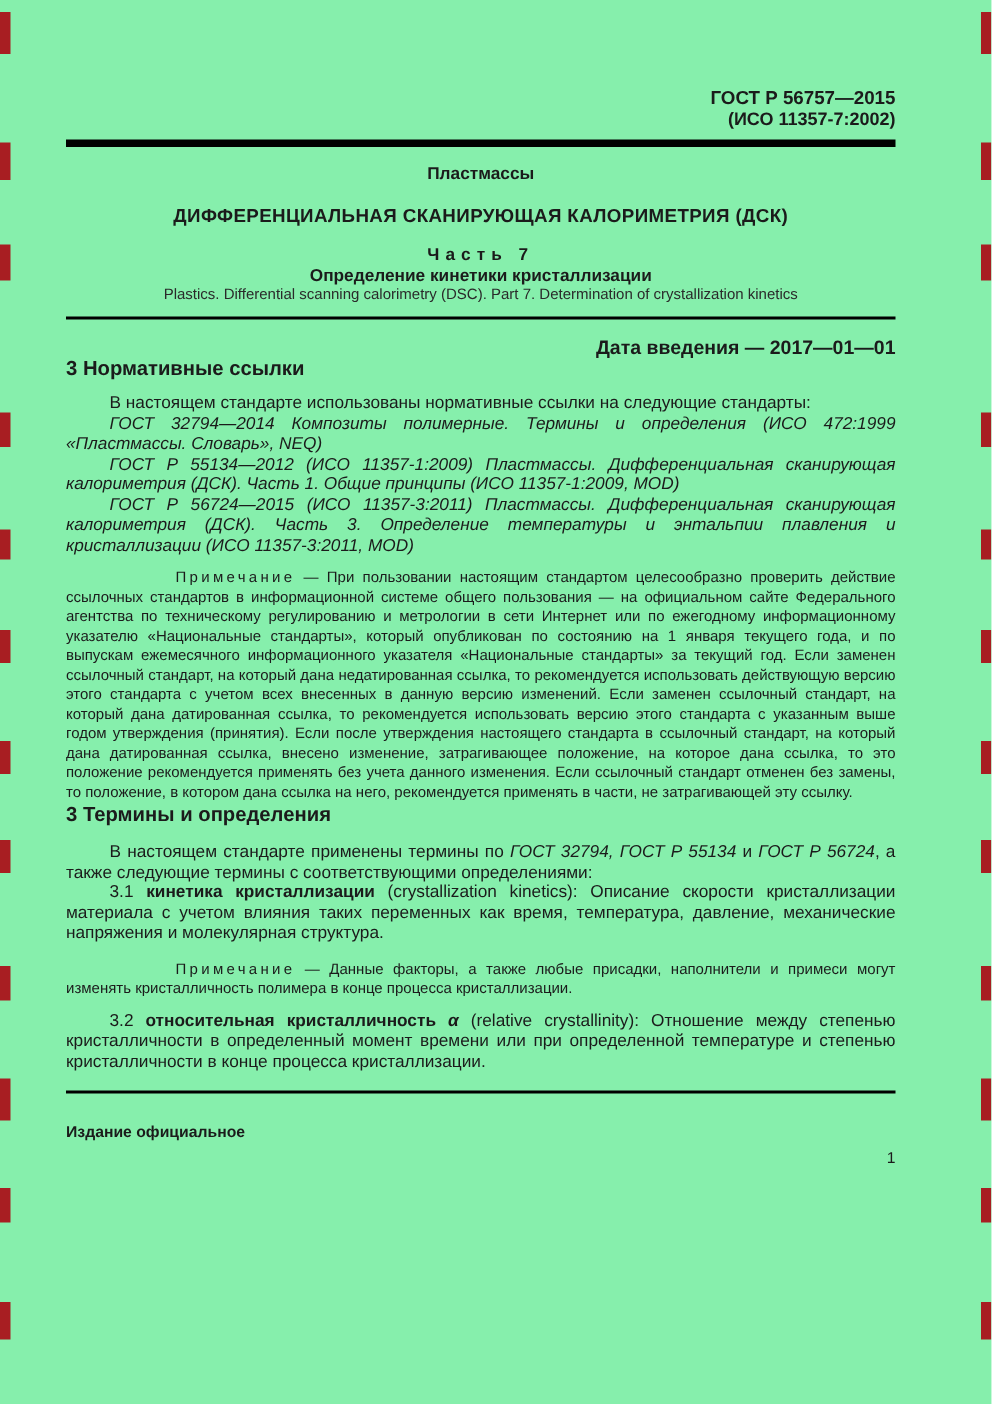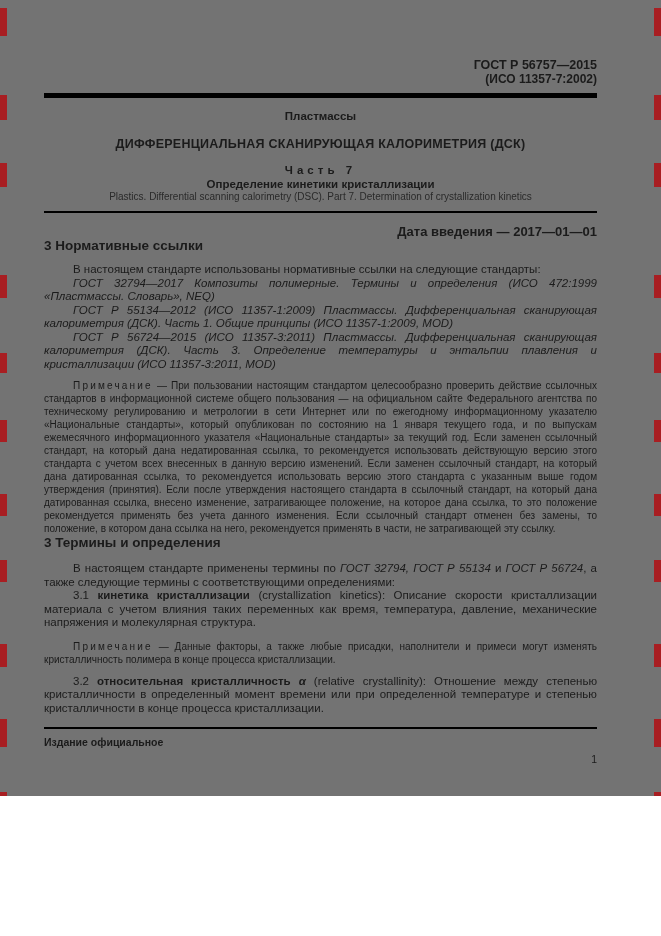--- a/index.html
+++ b/index.html
@@ -1,19 +1,19 @@
 <!DOCTYPE html>
 <html><head>
 <meta charset="utf-8">
 <style>
   html,body{margin:0;padding:0;background:#ffffff;}
   #page{
     position:relative;
-    width:661px;height:796px;
-    background:#737373;
+    width:661px;height:936px;
+    background:#86efac;
     overflow:hidden;
     font-family:"Liberation Sans","DejaVu Sans",sans-serif;
     color:#1b1b1b;
   }
   #content{
     position:absolute;
     left:44px;top:0;
     width:553px;
   }
   p,div.h{margin:0;padding:0;}
@@ -32,29 +32,29 @@
   .intro-date{margin-top:12px;font-size:13px;font-weight:bold;line-height:13px;}
   .h{font-size:13.5px;font-weight:bold;line-height:15px;padding-left:29px;}
   .h1{margin-top:7px;}
   .h2{margin-top:15px;}
   .h3{margin-top:13px;}
   .body-p{font-size:11.5px;line-height:13.5px;text-align:justify;text-indent:29px;}
   .p1{margin-top:9px;}
   .s2-intro{margin-top:10px;}
   .ref{font-style:italic;}
   .note{margin-top:8px;font-size:10px;line-height:13px;text-align:justify;text-indent:29px;}
-  .note-label{letter-spacing:0.22em;}
+  .note-label{letter-spacing:0.22em;margin-left:44px;}
   .s3-intro{margin-top:12px;}
   .note-31{margin-top:10px;}
   .term2{margin-top:9px;}
   .gost-it{font-style:italic;}
   .term-b{font-weight:bold;}
   .sym{font-weight:bold;font-style:italic;}
   .footer-rule{margin-top:12px;height:2px;background:#000;}
-  .edition{margin-top:7px;font-size:10.5px;font-weight:bold;line-height:13px;}
+  .edition{margin-top:20px;font-size:10.5px;font-weight:bold;line-height:13px;}
   .page-num{margin-top:4px;font-size:10.5px;line-height:13px;}
   .edge-mark{position:absolute;width:7px;}
 </style>
 </head>
 <body>
 
 <div id="page">
   <div id="content">
 
     <p class="doc-number right">ГОСТ Р 56757—2015</p>
@@ -66,21 +66,21 @@
     <p class="part-label center">Часть 7</p>
     <p class="part-title center">Определение кинетики кристаллизации</p>
     <p class="english center">Plastics. Differential scanning calorimetry (DSC). Part 7. Determination of crystallization kinetics</p>
     <div class="rule-thin"></div>
 
     <p class="intro-date right">Дата введения — 2017—01—01</p>
 
 
     <div class="h h2">3  Нормативные ссылки</div>
     <p class="body-p s2-intro">В настоящем стандарте использованы нормативные ссылки на следующие стандарты:</p>
-    <p class="body-p ref">ГОСТ 32794—2017 Композиты полимерные. Термины и определения (ИСО 472:1999 «Пластмассы. Словарь», NEQ)</p>
+    <p class="body-p ref">ГОСТ 32794—2014 Композиты полимерные. Термины и определения (ИСО 472:1999 «Пластмассы. Словарь», NEQ)</p>
     <p class="body-p ref">ГОСТ Р 55134—2012 (ИСО 11357-1:2009) Пластмассы. Дифференциальная сканирующая калориметрия (ДСК). Часть 1. Общие принципы (ИСО 11357-1:2009, MOD)</p>
     <p class="body-p ref">ГОСТ Р 56724—2015 (ИСО 11357-3:2011) Пластмассы. Дифференциальная сканирующая калориметрия (ДСК). Часть 3. Определение температуры и энтальпии плавления и кристаллизации (ИСО 11357-3:2011, MOD)</p>
     <p class="note"><span class="note-label">Примечание</span><span> — При пользовании настоящим стандартом целесообразно проверить действие ссылочных стандартов в информационной системе общего пользования — на официальном сайте Федерального агентства по техническому регулированию и метрологии в сети Интернет или по ежегодному информационному указателю «Национальные стандарты», который опубликован по состоянию на 1 января текущего года, и по выпускам ежемесячного информационного указателя «Национальные стандарты» за текущий год. Если заменен ссылочный стандарт, на который дана недатированная ссылка, то рекомендуется использовать действующую версию этого стандарта с учетом всех внесенных в данную версию изменений. Если заменен ссылочный стандарт, на который дана датированная ссылка, то рекомендуется использовать версию этого стандарта с указанным выше годом утверждения (принятия). Если после утверждения настоящего стандарта в ссылочный стандарт, на который дана датированная ссылка, внесено изменение, затрагивающее положение, на которое дана ссылка, то это положение рекомендуется применять без учета данного изменения. Если ссылочный стандарт отменен без замены, то положение, в котором дана ссылка на него, рекомендуется применять в части, не затрагивающей эту ссылку.</span></p>
 
     <div class="h h3">3  Термины и определения</div>
     <p class="body-p s3-intro"><span>В настоящем стандарте применены термины по </span><span class="gost-it">ГОСТ 32794, ГОСТ Р 55134</span><span> и </span><span class="gost-it">ГОСТ Р 56724</span><span>, а также следующие термины с соответствующими определениями:</span></p>
 
     <p class="body-p"><span>3.1 </span><span class="term-b">кинетика кристаллизации</span><span> (crystallization kinetics): </span><span>Описание скорости кристаллизации материала с учетом влияния таких переменных как время, температура, давление, механические напряжения и молекулярная структура.</span></p>
 
     <p class="note note-31"><span class="note-label">Примечание</span><span> — Данные факторы, а также любые присадки, наполнители и примеси могут изменять кристалличность полимера в конце процесса кристаллизации.</span></p>

